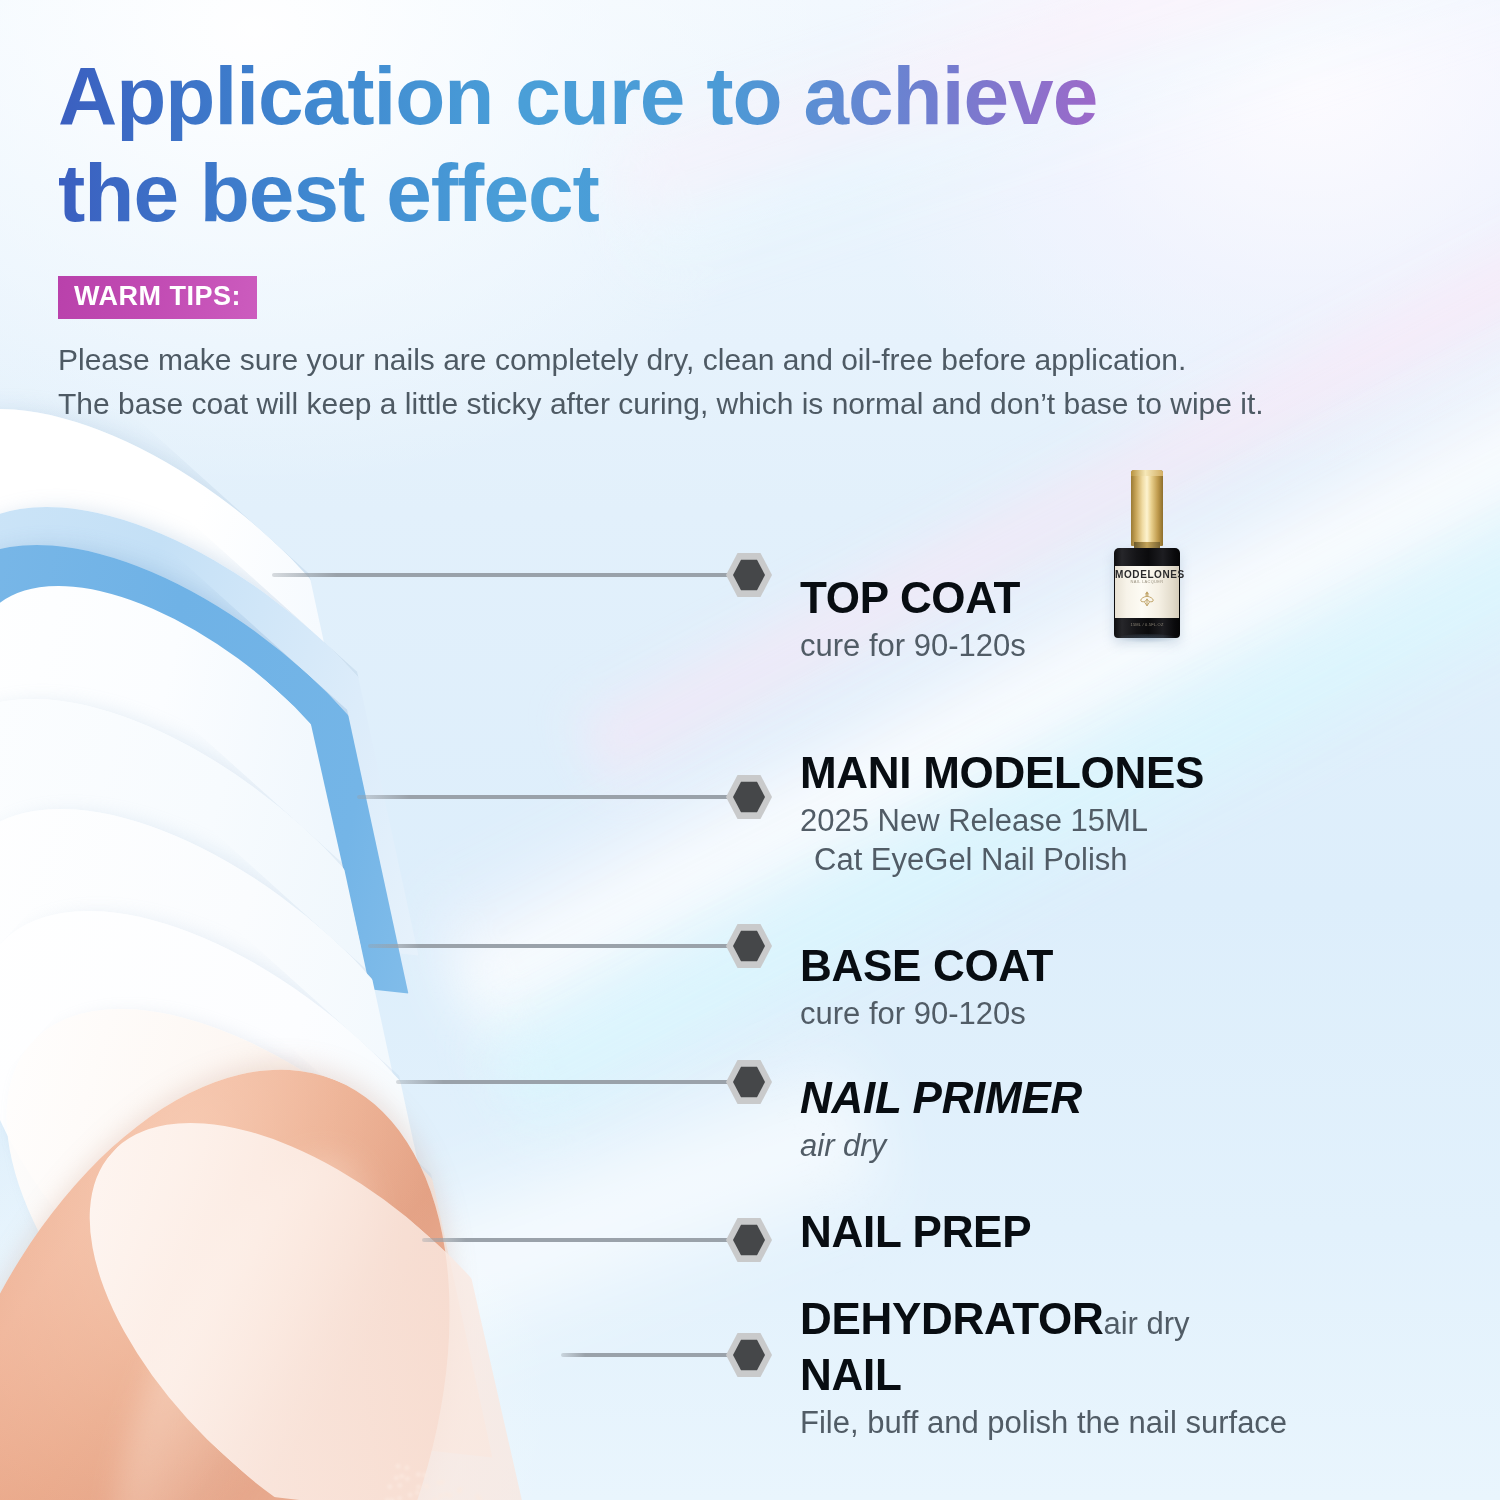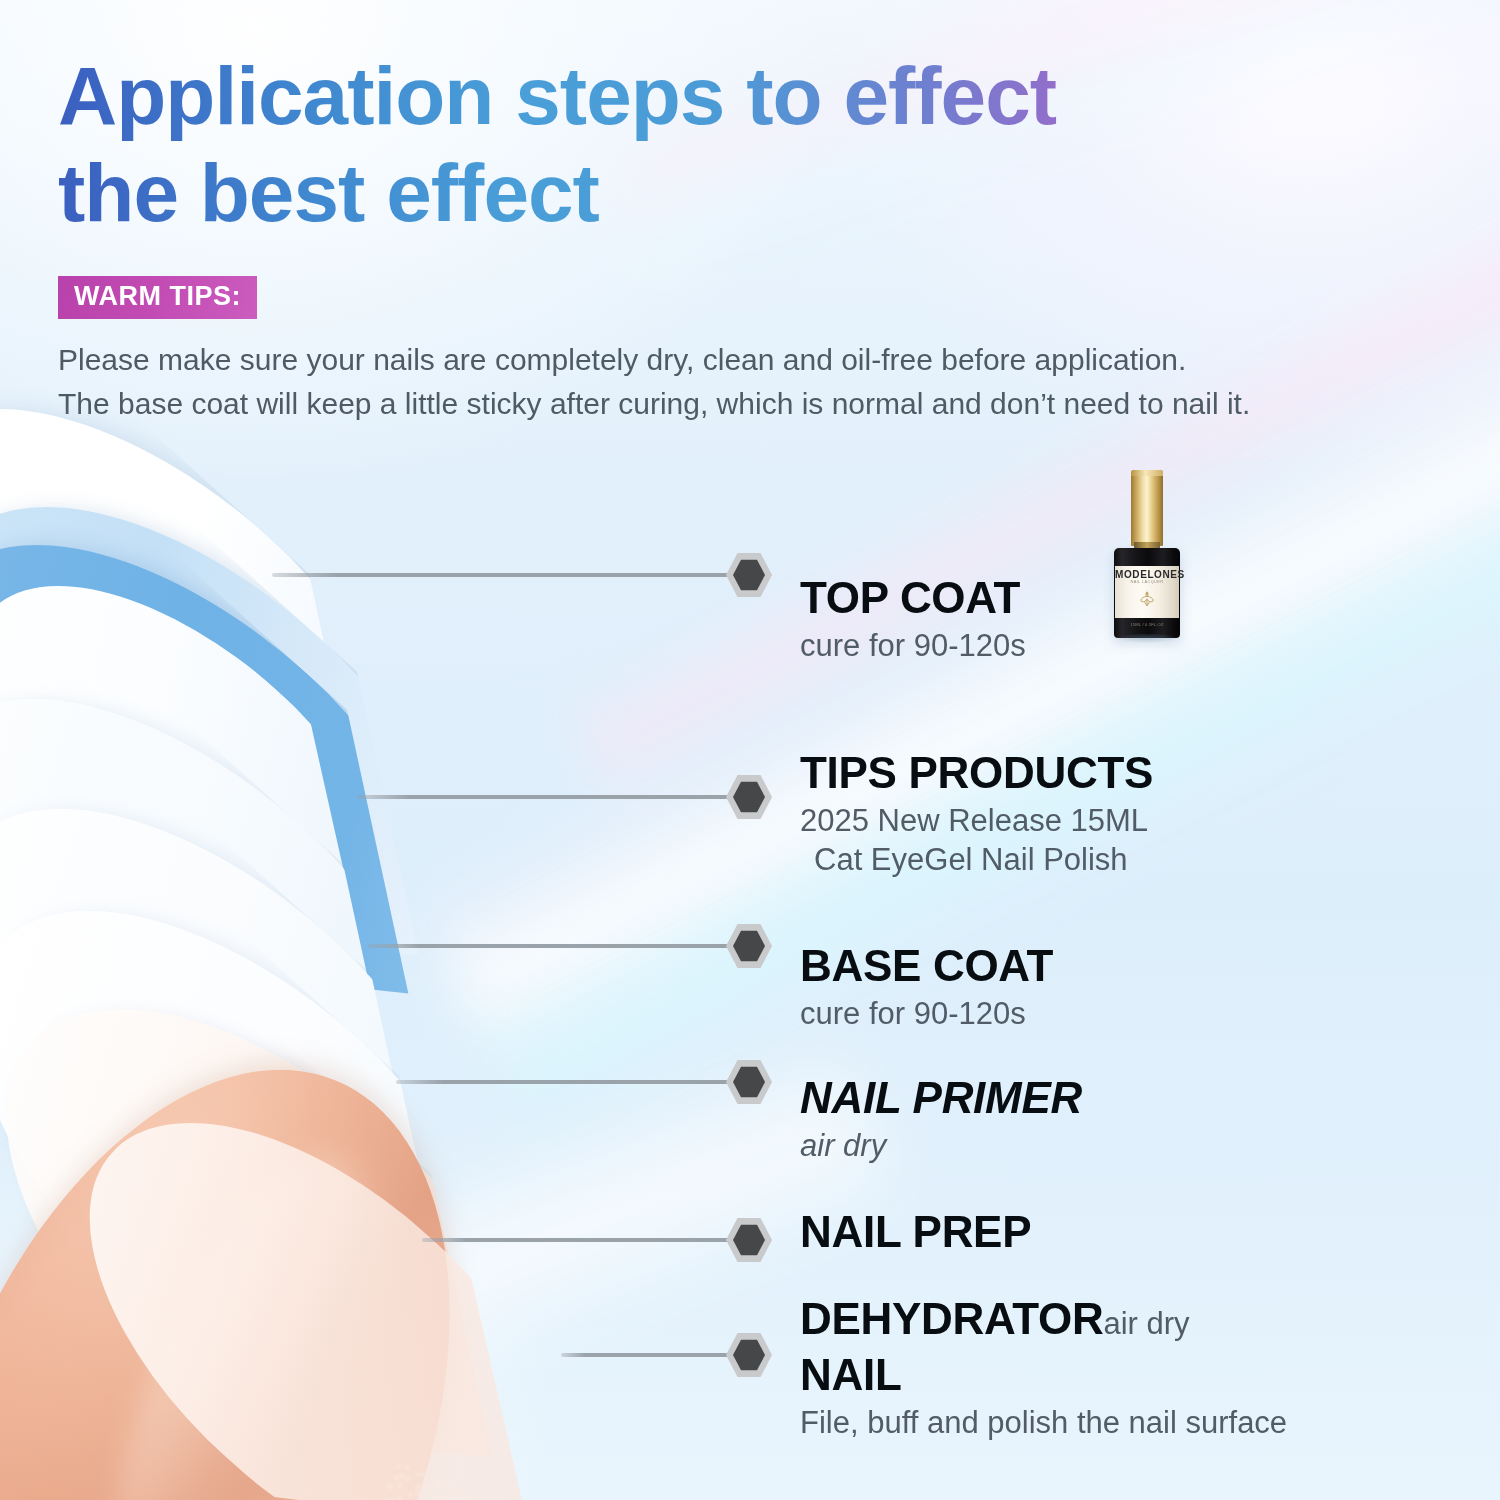--- a/index.html
+++ b/index.html
@@ -446,29 +446,29 @@
   <div class="bg-glow-tl"></div>
   <div class="bg-glow-tr"></div>
   <div class="streak streak-top"></div>
   <div class="streak streak-pink"></div>
   <div class="streak streak-main"></div>
   <div class="streak streak-cyan"></div>
   <div class="streak streak-low"></div>
   <div class="bg-glow-bl"></div>
 
   <div class="title">
-    <span class="l1">Application steps to effect</span>
+    <span class="l1">Application cure to achieve</span>
     <span class="l2">the best effect</span>
   </div>
 
   <div class="warm-tips">WARM TIPS:</div>
 
   <div class="tips-body">
     <span>Please make sure your nails are completely dry, clean and oil-free before application.</span>
-    <span>The base coat will keep a little sticky after curing, which is normal and don’t need to nail it.</span>
+    <span>The base coat will keep a little sticky after curing, which is normal and don’t base to wipe it.</span>
   </div>
 
   <div class="illus">
     <div class="nail-pt layer1"></div>
     <div class="nail-pt layer2"></div>
     <div class="nail-pt layer3"></div>
     <div class="layer3b"></div>
     <div class="nail-pt layer4"></div>
     <div class="nail-pt layer5"></div>
     <div class="nail-pt layer6"></div>
@@ -510,21 +510,21 @@
     <div class="hex-outer"></div>
     <div class="hex-inner"></div>
   </div>
 
   <div class="label-block" style="left:800px; top:537px;">
     <div class="lbl-title">TOP COAT</div>
     <div class="lbl-sub">cure for 90-120s</div>
   </div>
 
   <div class="label-block" style="left:800px; top:712px;">
-    <div class="lbl-title">TIPS PRODUCTS</div>
+    <div class="lbl-title">MANI MODELONES</div>
     <div class="lbl-sub">2025 New Release 15ML</div>
     <div class="lbl-sub" style="margin-top:0;margin-left:14px;">Cat EyeGel Nail Polish</div>
   </div>
 
   <div class="label-block" style="left:800px; top:905px;">
     <div class="lbl-title">BASE COAT</div>
     <div class="lbl-sub">cure for 90-120s</div>
   </div>
 
   <div class="label-block" style="left:800px; top:1037px;font-style:italic;">

